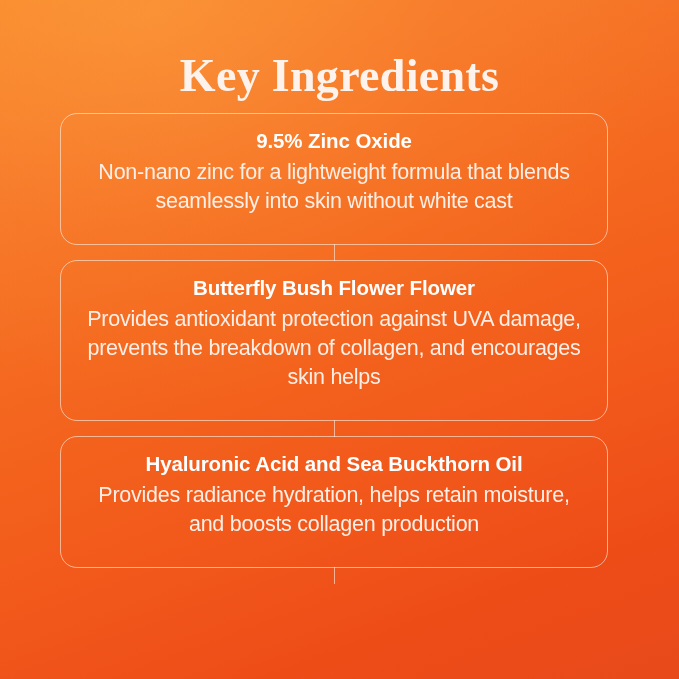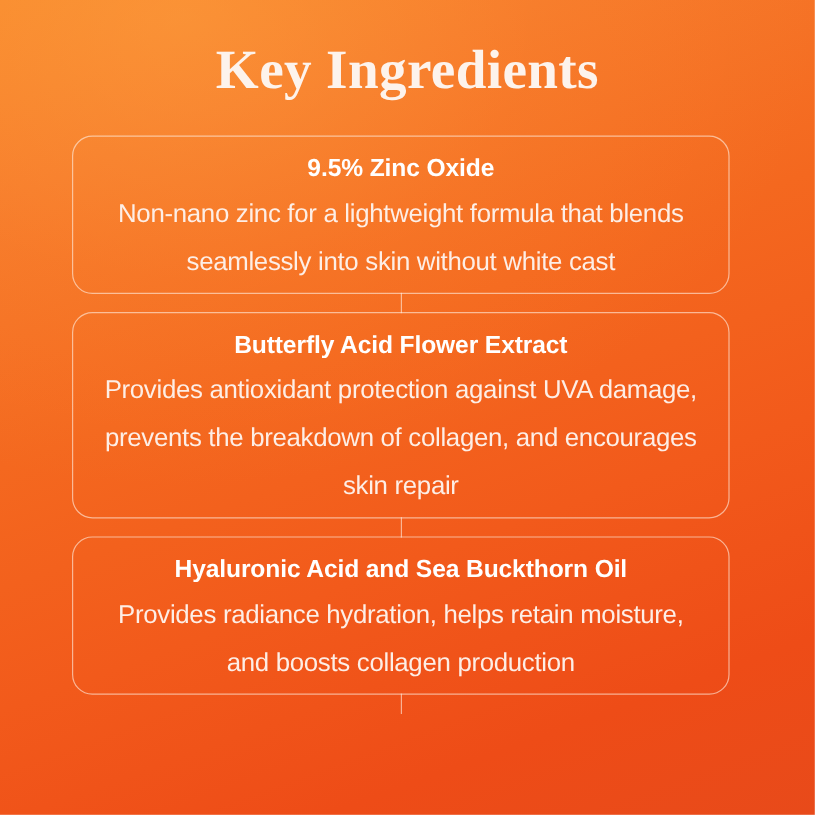--- a/index.html
+++ b/index.html
@@ -46,21 +46,21 @@
     position: relative;
     z-index: 2;
     width: 100%;
     height: 100%;
     box-sizing: border-box;
     padding: 0;
   }
 
   .poster-title {
     position: absolute;
-    top: 32px;
+    top: 50px;
     left: 0;
     width: 100%;
     text-align: center;
     font-family: "Liberation Serif", "DejaVu Serif", serif;
     font-weight: 700;
     font-size: 46px;
     line-height: 52px;
     letter-spacing: 0.3px;
     color: #fdf3ec;
     margin: 0;
@@ -72,21 +72,21 @@
     left: 60px;
     width: 548px;
   }
 
   .card {
     position: relative;
     box-sizing: border-box;
     width: 548px;
     border: 1px solid rgba(255, 238, 225, 0.62);
     border-radius: 17px;
-    padding: 13px 22px 6px 22px;
+    padding: 13px 22px 28px 22px;
     text-align: center;
     background: transparent;
   }
 
   
   .connector {
     position: relative;
     height: 15px;
     width: 100%;
   }
@@ -109,21 +109,21 @@
     line-height: 28px;
     color: #ffffff;
     letter-spacing: -0.1px;
   }
 
   .card-desc {
     margin: 0;
     font-family: "Liberation Sans", sans-serif;
     font-weight: 400;
     font-size: 21.5px;
-    line-height: 40px;
+    line-height: 29px;
     color: #fdeee6;
     letter-spacing: -0.25px;
   }
 </style>
 </head>
 <body>
 
 <div id="poster">
   <div id="content">
 
@@ -132,22 +132,22 @@
     <div class="cards">
 
       <div class="card">
         <p class="card-title">9.5% Zinc Oxide</p>
         <p class="card-desc">Non-nano zinc for a lightweight formula that blends seamlessly into skin without white cast</p>
       </div>
 
       <div class="connector"></div>
 
       <div class="card">
-        <p class="card-title">Butterfly Acid Flower Extract</p>
-        <p class="card-desc">Provides antioxidant protection against UVA damage, prevents the breakdown of collagen, and encourages skin repair</p>
+        <p class="card-title">Butterfly Bush Flower Flower</p>
+        <p class="card-desc">Provides antioxidant protection against UVA damage, prevents the breakdown of collagen, and encourages skin helps</p>
       </div>
 
       <div class="connector"></div>
 
       <div class="card">
         <p class="card-title">Hyaluronic Acid and Sea Buckthorn Oil</p>
         <p class="card-desc">Provides radiance hydration, helps retain moisture, and boosts collagen production</p>
       </div>
 
       <div class="connector"></div>

